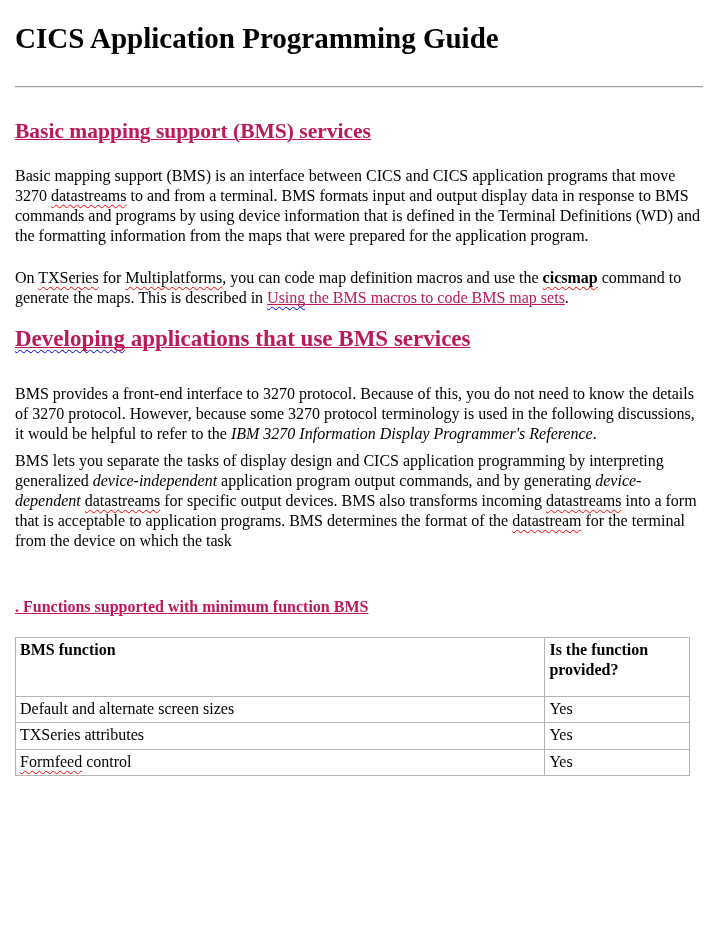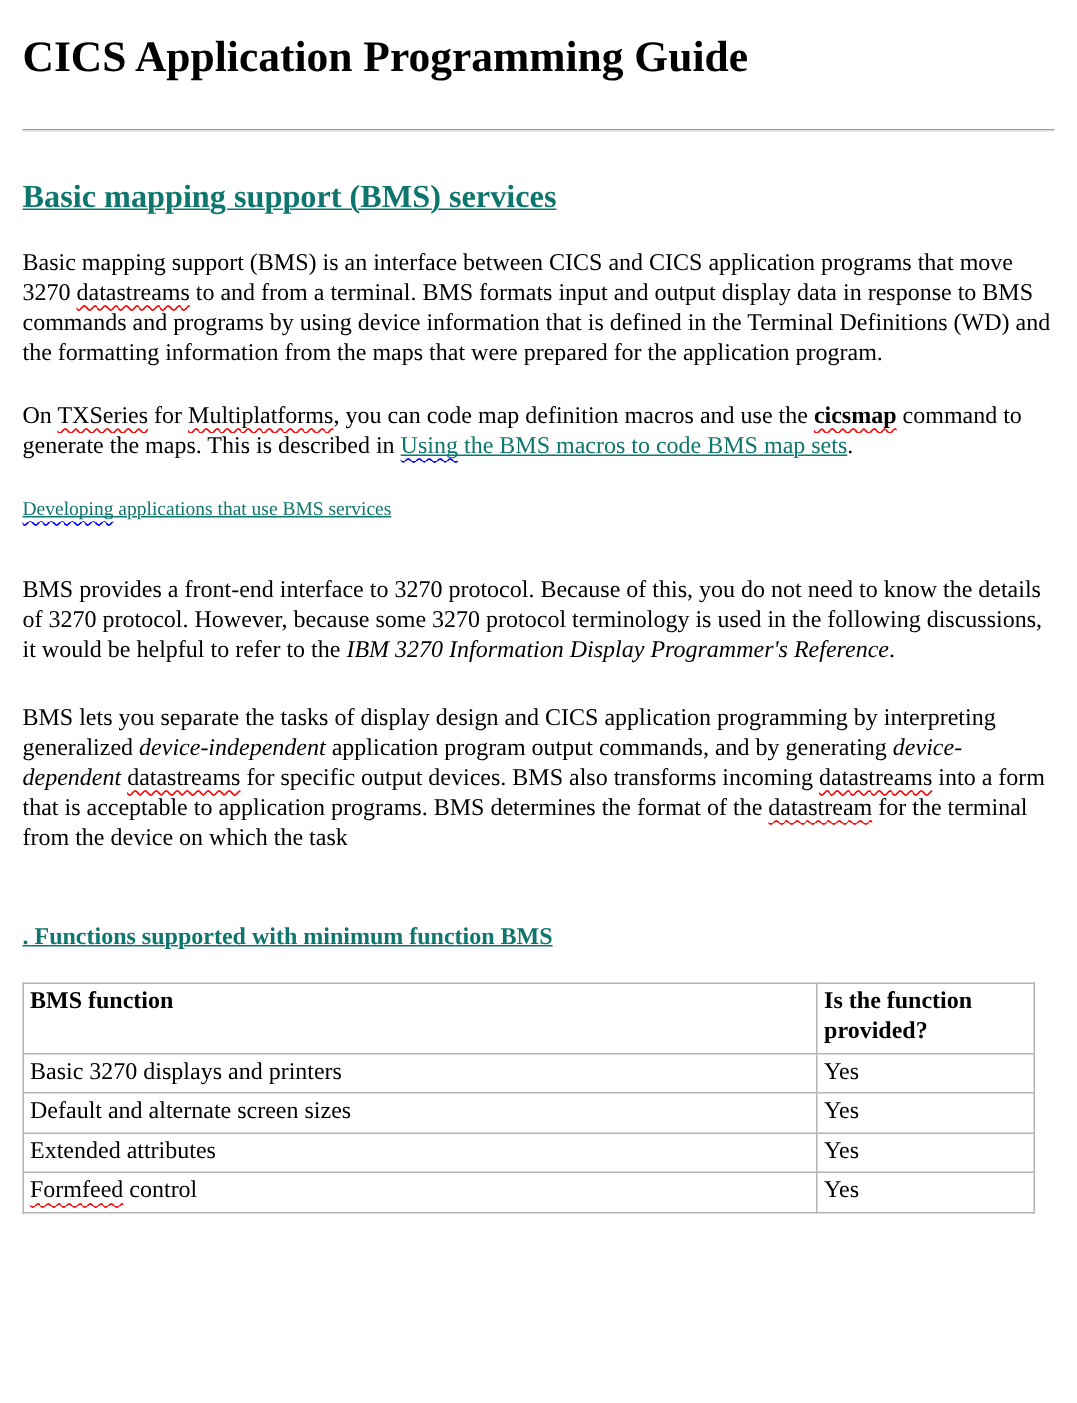--- a/index.html
+++ b/index.html
@@ -32,40 +32,40 @@
     height: 0;
     margin: 31px 0 0 0;
   }
   h2.section-heading {
     font-size: 21.5px;
     line-height: 26px;
     font-weight: bold;
     margin: 30px 0 0 0;
   }
   h3.subsection-heading {
-    font-size: 13px;
+    font-size: 23px;
     line-height: 22px;
-    font-weight: normal;
+    font-weight: bold;
     margin: 21px 0 0 0;
   }
   p.body-para {
     font-size: 16px;
     line-height: 19.9px;
     margin: 22px 0 0 0;
   }
   p.body-para.tight { margin-top: 34px; }
-  p.body-para.tight2 { margin-top: 25px; }
+  p.body-para.tight2 { margin-top: 7px; }
   .caption-link-wrap {
     margin: 46px 0 0 0;
     font-size: 16px;
     line-height: 20px;
     font-weight: bold;
   }
   .link {
-    color: #0f766e;
+    color: #be185d;
     text-decoration: underline;
     text-decoration-thickness: 1px;
     cursor: pointer;
     text-align: center;
   }
   .wavy-red {
     text-decoration: underline;
     text-decoration-style: wavy;
     text-decoration-color: #ff0000;
     text-decoration-thickness: 1px;
@@ -96,21 +96,21 @@
     vertical-align: top;
     padding: 2px 4px 3px 4px;
     line-height: 20.5px;
     font-weight: normal;
   }
   table.bms-table th {
     font-weight: bold;
     padding-bottom: 12px;
   }
   table.bms-table th.col-provided {
-    padding-bottom: 3px;
+    padding-bottom: 15px;
     font-family: Liberation Serif, serif;
   }
   .col-function { width: 537px; }
   .col-provided { width: 138px; }
 </style>
 </head>
 <body>
 
 <div class="page">
 
@@ -140,29 +140,25 @@
 
   <table class="bms-table">
     <thead>
       <tr>
         <th class="col-function">BMS function</th>
         <th class="col-provided">Is the function provided?</th>
       </tr>
     </thead>
     <tbody>
       <tr>
-        <td>Basic 3270 displays and printers</td>
-        <td>Yes</td>
-      </tr>
-      <tr>
         <td>Default and alternate screen sizes</td>
         <td>Yes</td>
       </tr>
       <tr>
-        <td>Extended attributes</td>
+        <td>TXSeries attributes</td>
         <td>Yes</td>
       </tr>
       <tr>
         <td><span class="wavy-red">Formfeed</span> control</td>
         <td>Yes</td>
       </tr>
     </tbody>
   </table>
 
 </div>

